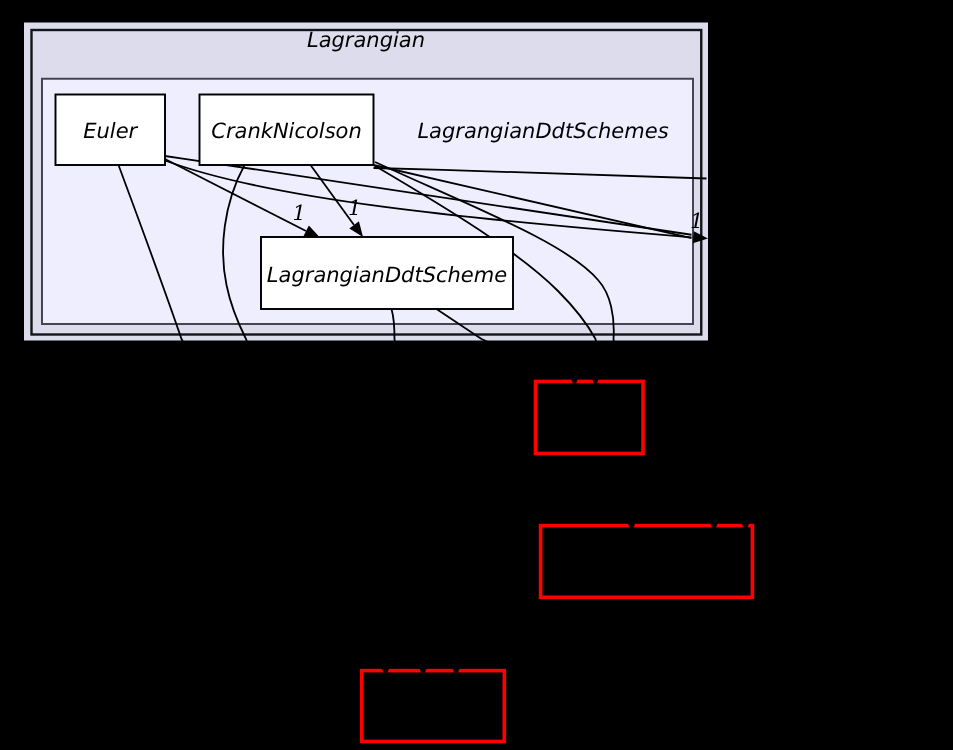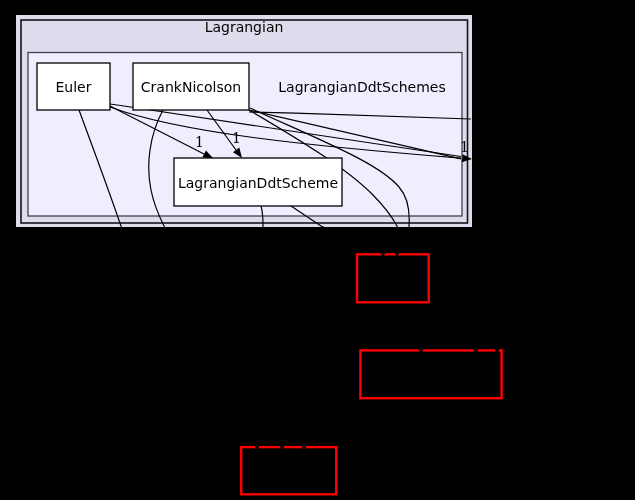--- a/index.html
+++ b/index.html
@@ -2,20 +2,21 @@
 <html><head>
 <meta charset="utf-8">
 <style>
   html, body { margin: 0; padding: 0; background: #000; }
   .canvas {
     position: relative;
     width: 635px; height: 500px;
     background: #000;
     overflow: hidden;
     font-family: "DejaVu Sans", "Liberation Sans", sans-serif;
+    font-style: italic;
   }
   svg { display: block; }
   .node-label {
     font-family: "DejaVu Sans", "Liberation Sans", sans-serif;
     font-size: 14px;
     fill: #000000;
   }
   .cluster-title {
     font-family: "DejaVu Sans", "Liberation Sans", sans-serif;
     font-size: 14px;

